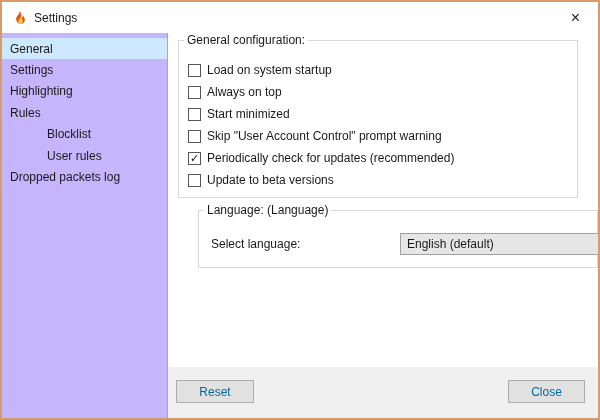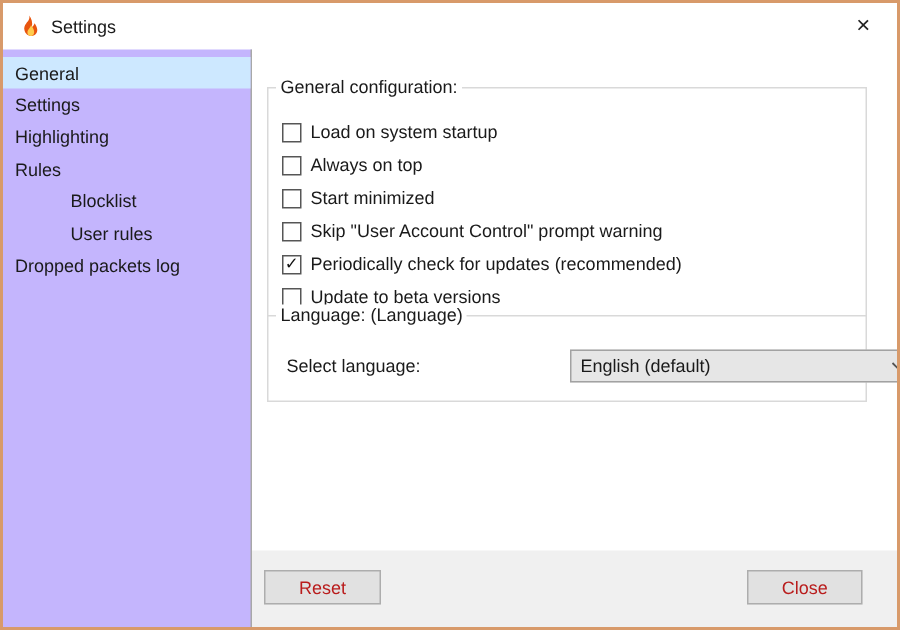--- a/index.html
+++ b/index.html
@@ -13,38 +13,38 @@
   .app-icon { width:16px; height:16px; margin-right:7px; display:flex; align-items:center; justify-content:center; }
   .title { font-size:12px; }
   .close-btn { margin-left:auto; width:45px; height:31px; display:flex; align-items:center; justify-content:center; font-size:16px; color:#222; cursor:default; }
   .main { flex:1; display:flex; min-height:0; }
   .sidebar { flex:0 0 165px; width:165px; background:#c4b5fd; border-right:1px solid #a8a8a8; padding-top:5px; box-sizing:content-box; }
   .side-item { height:21.4px; display:flex; align-items:center; padding-left:8px; cursor:default; }
   .side-item.indent { padding-left:25px;margin-left:20px; }
   .side-item.selected { background:#cde8ff; }
   .content { flex:1; position:relative; background:#fff; }
   .groupbox { position:absolute; left:10px; width:400px; border:1px solid #d9d9d9; box-sizing:border-box; background:#fff; }
-  .gb1 { top:25px; height:158px;text-align:center; }
-  .gb2 { top:177px; height:58px; }
+  .gb1 { top:7px; height:158px;text-align:center; }
+  .gb2 { top:177px; height:58px;margin-left:20px; }
   .gb-title { position:absolute; top:-8px; left:5px; background:#fff; padding:0 3px; line-height:14px; white-space:nowrap; }
   .cb-rows { padding-top:18px; }
   .cb-row { height:22px; display:flex; align-items:center; padding-left:9px; cursor:default; }
   .cb-box { width:13px; height:13px; box-sizing:border-box; border:1px solid #565656; background:#fff;
             margin-right:6px; display:flex; align-items:center; justify-content:center;
             font-size:11px; line-height:10px; color:#111; flex:0 0 13px; }
   .lang-row { position:relative; height:44px; }
   .lang-label { position:absolute; left:12px; top:22px; height:22px; line-height:22px; }
   .combo { position:absolute; left:201px; top:22px; width:233px; height:22px; box-sizing:border-box;
            background:#e6e6e6; border:1px solid #a2a2a2; display:flex; align-items:center; padding-left:6px; cursor:default; }
   .combo .chev { margin-left:auto; margin-right:7px; display:flex; align-items:center; }
   .footer { position:absolute; left:0; right:0; top:334px; bottom:0; background:#f0f0f0; }
   .btn { position:absolute; top:13px; height:23px; background:#e1e1e1; border:1px solid #adadad;
-         font-family:"Liberation Sans", sans-serif; font-size:12px; color:#b91c1c; padding:0; cursor:default; }
+         font-family:"Liberation Sans", sans-serif; font-size:12px; color:#0369a1; padding:0; cursor:default; }
   .btn-reset { left:8px; width:78px; }
-  .btn-close { right:23px; width:77px;margin-left:44px; }
+  .btn-close { right:13px; width:77px;margin-left:44px; }
 </style>
 </head>
 <body>
 
 <div class="window">
   <div class="titlebar">
     <span class="app-icon">
       <svg width="15" height="15" viewBox="0 0 16 16" aria-hidden="true">
         <path d="M8 0.4 C8.6 3.1 7.1 4.4 5.8 6 C4.7 7.5 4.1 9.1 4.6 10.9 C5.2 13.4 7.2 15 9.3 15 C11.9 15 13.8 13 13.7 10.5 C13.6 8.7 12.7 7.3 11.8 5.9 C11.5 7 11 7.9 9.9 8.5 C10.5 5.6 9.7 2.5 8 0.4 Z" fill="#e8550f"></path>
         <path d="M9.2 15 C7.8 15 6.7 13.8 6.7 12.4 C6.7 11.2 7.4 10.4 8.1 9.5 C8.7 8.8 9.1 8.1 9.3 7.3 C10.4 8.7 11.5 10.3 11.5 12.1 C11.5 13.7 10.5 15 9.2 15 Z" fill="#ffcc4d"></path>

